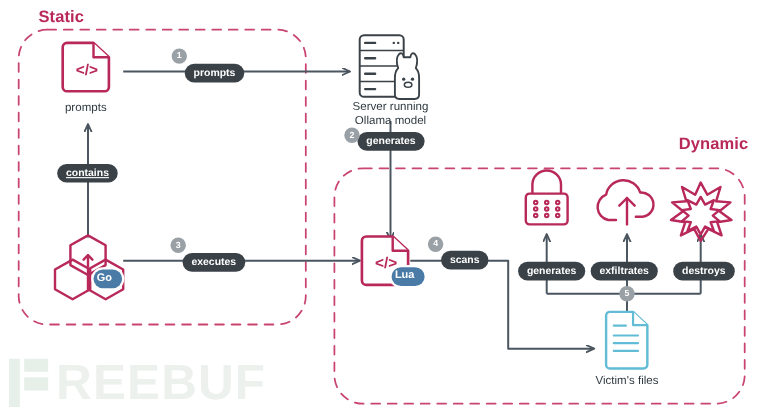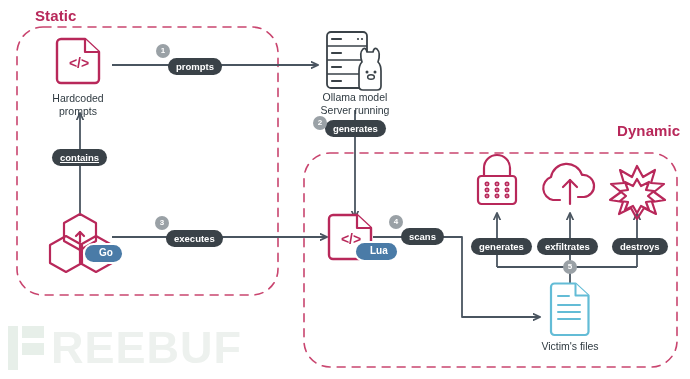--- a/index.html
+++ b/index.html
@@ -74,21 +74,21 @@
   }
 
   
   .chip {
     position: absolute;
     background: #4a7ba7;
     color: #ffffff;
     font-size: 10px;
     font-weight: bold;
     border-radius: 10px;
-    padding: 2px 9px 3px 14px;
+    padding: 2px 9px 3px 3px;
     line-height: 12px;
     white-space: nowrap;
     box-shadow: 0 0 0 2px #ffffff;
   }
 
   
   #watermark {
     position: absolute;
     left: 8px;
     top: 325px;
@@ -226,28 +226,27 @@
 
   <div style="position:absolute; left:57px; top:55px; width:44px; text-align:center;
               color:#b8285a; font-size:14px; font-weight:bold; font-family:'Liberation Sans',sans-serif;">&lt;/&gt;</div>
   <div style="position:absolute; left:329px; top:231px; width:44px; text-align:center;
               color:#b8285a; font-size:14px; font-weight:bold; font-family:'Liberation Sans',sans-serif;">&lt;/&gt;</div>
 
   <div class="chip" style="left:85px; top:245px;">Go</div>
   <div class="chip" style="left:356px; top:243px;">Lua</div>
 
   <div class="caption" style="left:18px; top:92px; width:120px;">
-    <div>Hardcoded</div>
     <div>prompts</div>
   </div>
 
 
   <div class="caption" style="left:295px; top:91px; width:120px;">
+    <div>Server running</div>
     <div>Ollama model</div>
-    <div>Server running</div>
   </div>
 
   <div class="caption" style="left:510px; top:340px; width:120px;">Victim's files</div>
 
   <div class="pill" style="left:168px; top:58px;">prompts</div>
   <div class="pill" style="left:325px; top:120px;">generates</div>
   <div class="pill" style="left:166px; top:230px;">executes</div>
   <div class="pill" style="left:401px; top:228px;">scans</div>
   <div class="pill" style="left:52px; top:149px;text-decoration:underline;">contains</div>
   <div class="pill" style="left:471px; top:238px;">generates</div>

